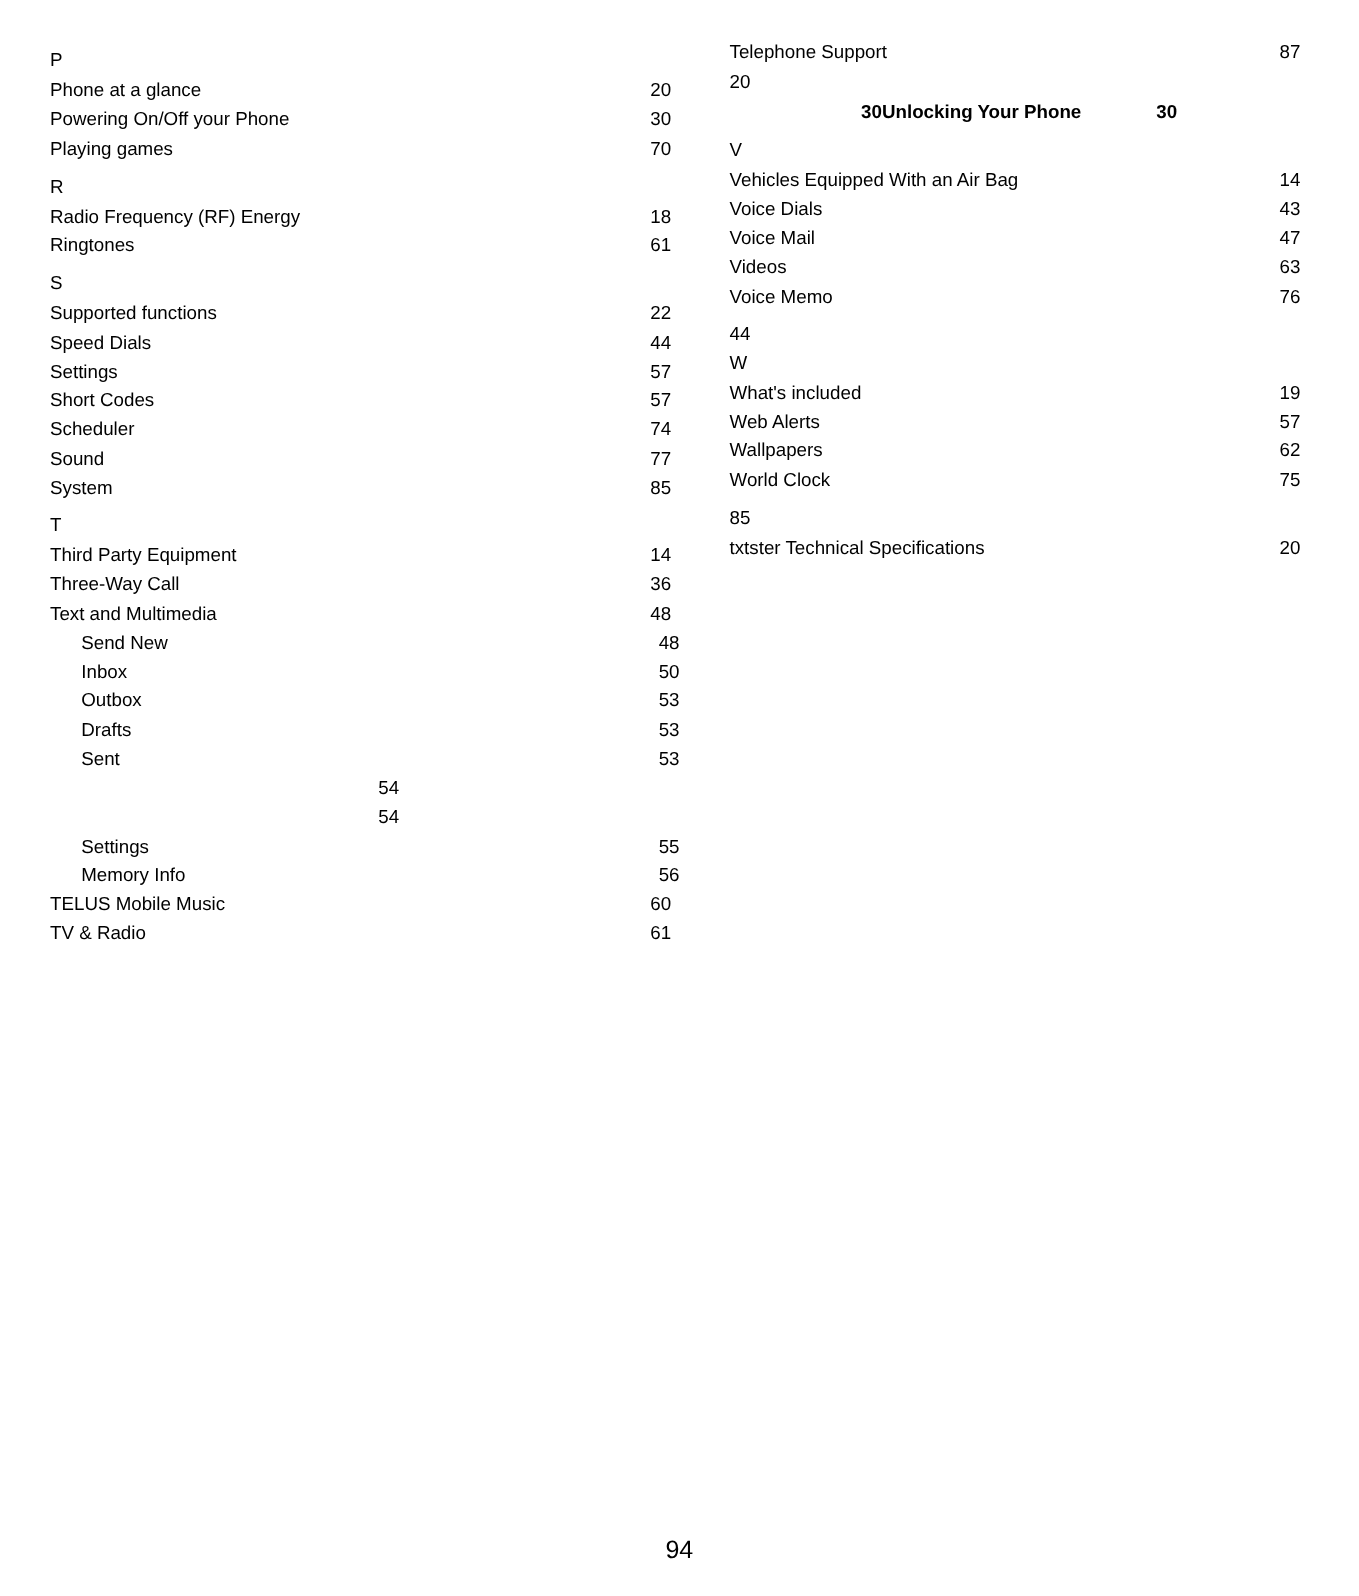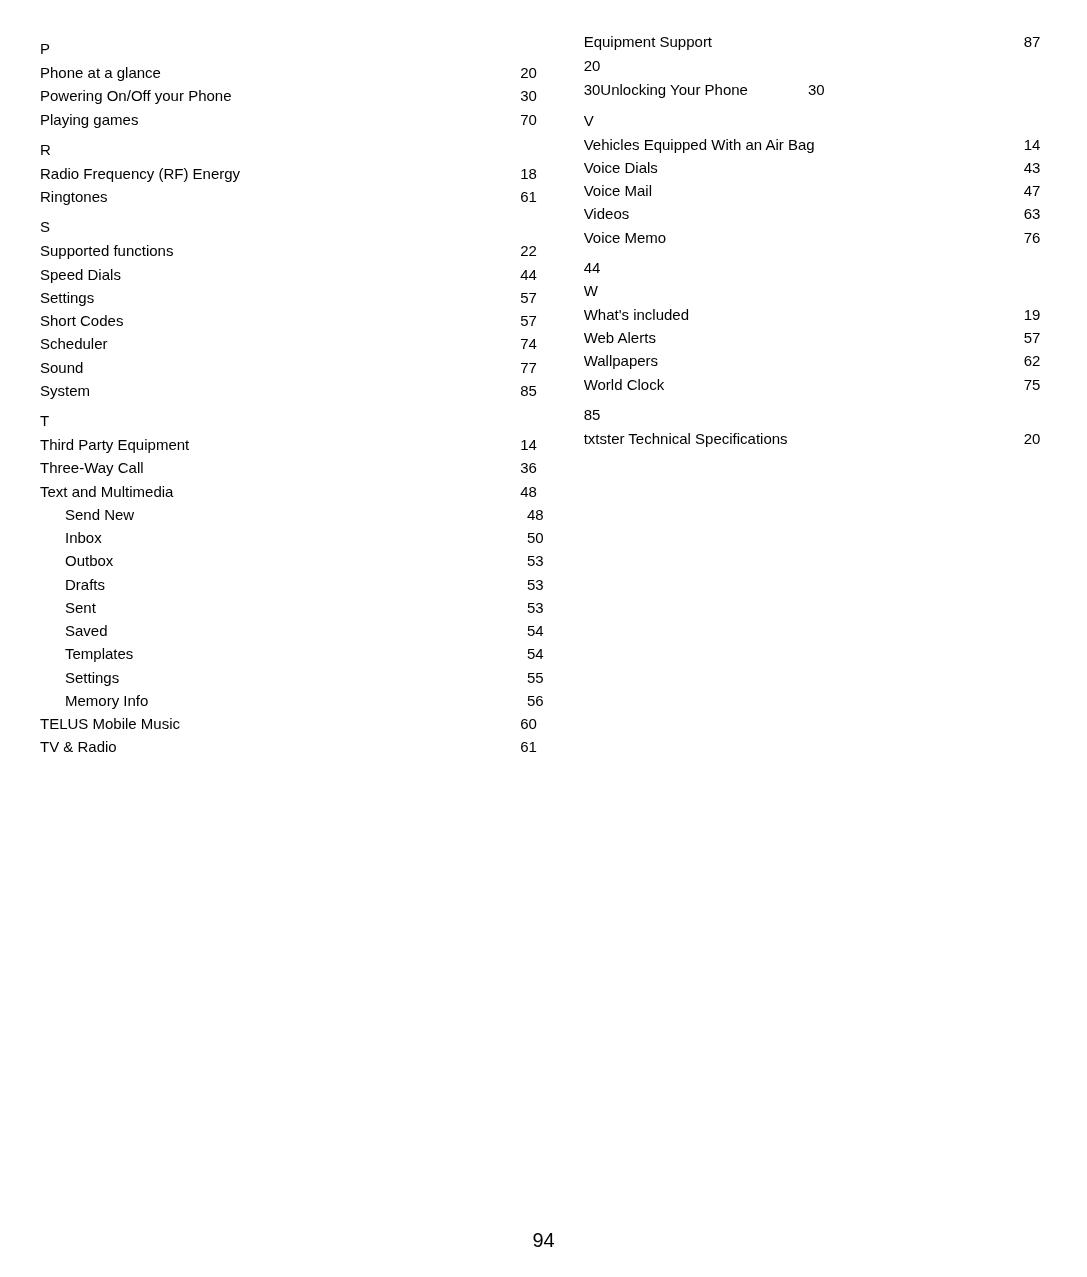--- a/index.html
+++ b/index.html
@@ -166,25 +166,23 @@
     </div>
     <div class="toc-sub-entry">
       <span class="entry-label">Drafts</span>
       <span class="entry-page">53</span>
     </div>
     <div class="toc-sub-entry">
       <span class="entry-label">Sent</span>
       <span class="entry-page">53</span>
     </div>
     <div class="toc-sub-entry">
-      <span class="entry-label">Saved</span>
       <span class="entry-page">54</span>
     </div>
     <div class="toc-sub-entry">
-      <span class="entry-label">Templates</span>
       <span class="entry-page">54</span>
     </div>
     <div class="toc-sub-entry">
       <span class="entry-label">Settings</span>
       <span class="entry-page">55</span>
     </div>
     <div class="toc-sub-entry">
       <span class="entry-label">Memory Info</span>
       <span class="entry-page">56</span>
     </div>
@@ -195,29 +193,29 @@
     </div>
     <div class="toc-entry">
       <span class="entry-label">TV &amp; Radio</span>
       <span class="entry-page">61</span>
     </div>
   </div>
 
   <div class="right-column">
 
     <div class="toc-entry">
-      <span class="entry-label">Equipment Support</span>
+      <span class="entry-label">Telephone Support</span>
       <span class="entry-page">87</span>
     </div>
 
     <div class="section-letter" style="margin-top:2px;">
       <span>20</span>
     </div>
 
-    <div style="display:flex; justify-content:flex-start; line-height:1.55;">
+    <div style="display:flex; justify-content:center; line-height:1.55;font-weight:bold;">
       <span>
         <span>30</span><span>Unlocking Your Phone</span>
       </span>
       <span style="margin-left: 60px;">30</span>
     </div>
 
     <div class="section-letter">V</div>
 
     <div class="toc-entry">
       <span class="entry-label">Vehicles Equipped With an Air Bag</span>

